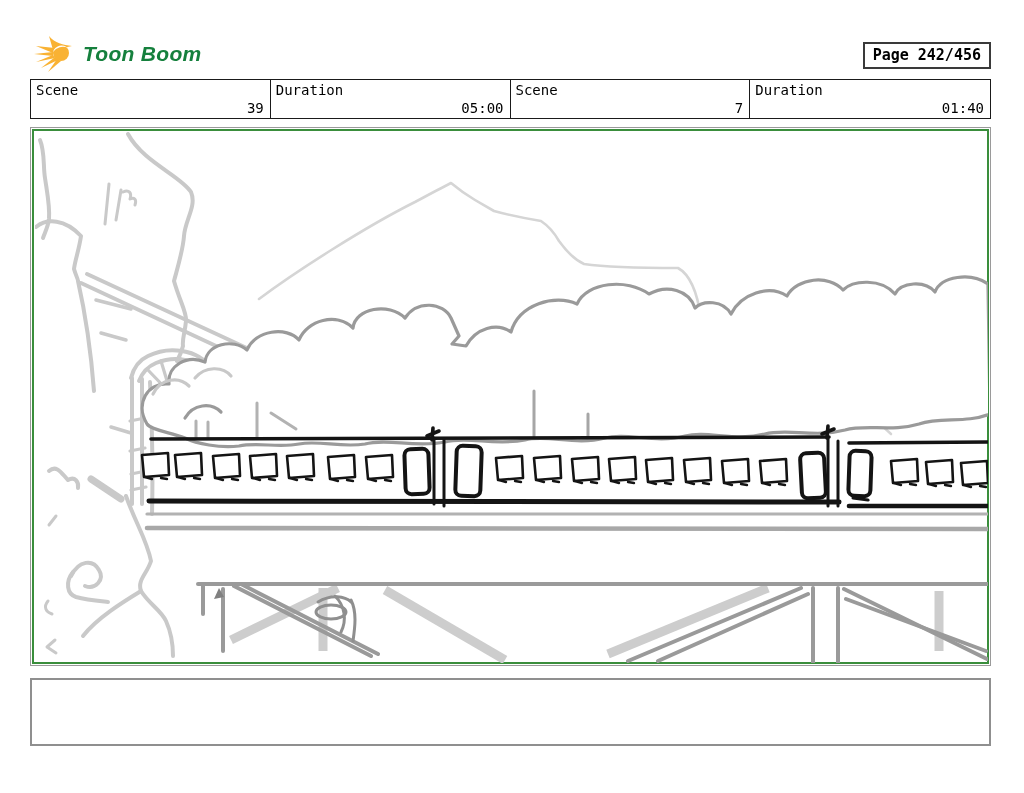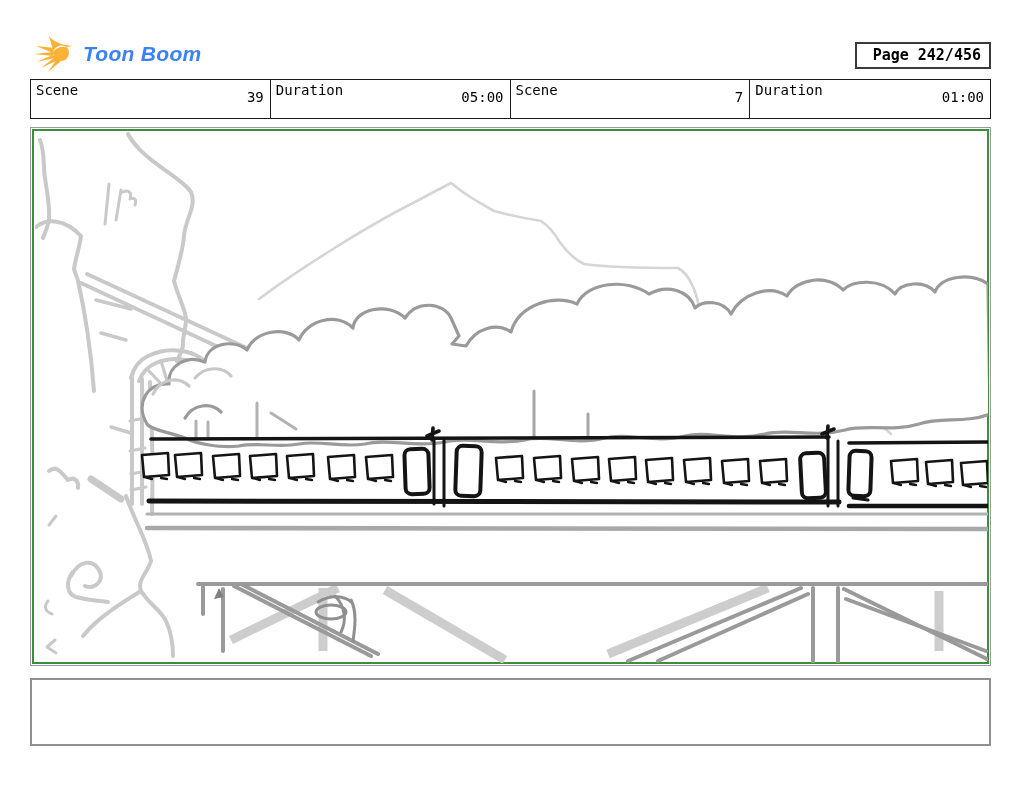--- a/index.html
+++ b/index.html
@@ -2,31 +2,31 @@
 <html><head>
 <meta charset="utf-8">
 <style>
   html,body{margin:0;padding:0;background:#fff;}
   body{width:1024px;height:793px;position:relative;font-family:"DejaVu Sans Mono",monospace;color:#000;}
   .page{position:absolute;inset:0;background:#fff;}
 
   
   .logo{position:absolute;left:34px;top:35px;display:flex;align-items:center;gap:7px;}
   .logo-text{font-family:"Liberation Sans",sans-serif;font-weight:bold;font-style:italic;
-             color:#3b82f6;font-size:21px;letter-spacing:.3px;}
+             color:#15803d;font-size:21px;letter-spacing:.3px;}
   .page-box{position:absolute;right:33px;top:42px;border:2px solid #3a3a3a;background:#fff;
-            padding:2px 8px 3px 16px;font-weight:bold;font-size:15px;white-space:nowrap;}
+            padding:2px 8px 3px 8px;font-weight:bold;font-size:15px;white-space:nowrap;}
 
   
   .info-table{position:absolute;left:30px;top:79px;width:961px;height:40px;box-sizing:border-box;
               border:1px solid #1a1a1a;display:grid;grid-template-columns:1fr 1fr 1fr 1fr;background:#fff;}
   .cell{position:relative;border-right:1px solid #1a1a1a;box-sizing:border-box;font-size:14px;}
   .cell:last-child{border-right:none;}
   .cell .label{position:absolute;top:2px;left:5px;}
-  .cell .value{position:absolute;bottom:13px;right:6px;margin-left:8px;}
+  .cell .value{position:absolute;bottom:2px;right:6px;margin-left:8px;}
 
   
   .panel{position:absolute;left:30px;top:127px;width:961px;height:539px;box-sizing:border-box;
          border:1px solid #9a9a9a;background:#fff;}
   .panel-green{position:absolute;inset:1px;border:2px solid #3a8e3c;}
   svg.drawing{position:absolute;left:4px;top:4px;}
 
   
   .caption-box{position:absolute;left:30px;top:678px;width:961px;height:68px;box-sizing:border-box;
                border:2px solid #8f8f8f;background:#fff;font-size:13px;padding:4px 6px;}
@@ -62,21 +62,21 @@
     <div class="cell">
       <span class="label">Duration</span>
       <span class="value">05:00</span>
     </div>
     <div class="cell">
       <span class="label">Scene</span>
       <span class="value">7</span>
     </div>
     <div class="cell">
       <span class="label">Duration</span>
-      <span class="value">01:00</span>
+      <span class="value">01:40</span>
     </div>
   </div>
 
   <div class="panel">
     <div class="panel-green"></div>
     <svg class="drawing" width="953" height="531" viewBox="0 0 953 531" fill="none" stroke-linecap="round" stroke-linejoin="round">
 
       <defs>
         <g id="win">
           <path d="M0,2 L26,0 L27,22 L2,24 Z" fill="#ffffff" stroke-width="2.6"></path>

